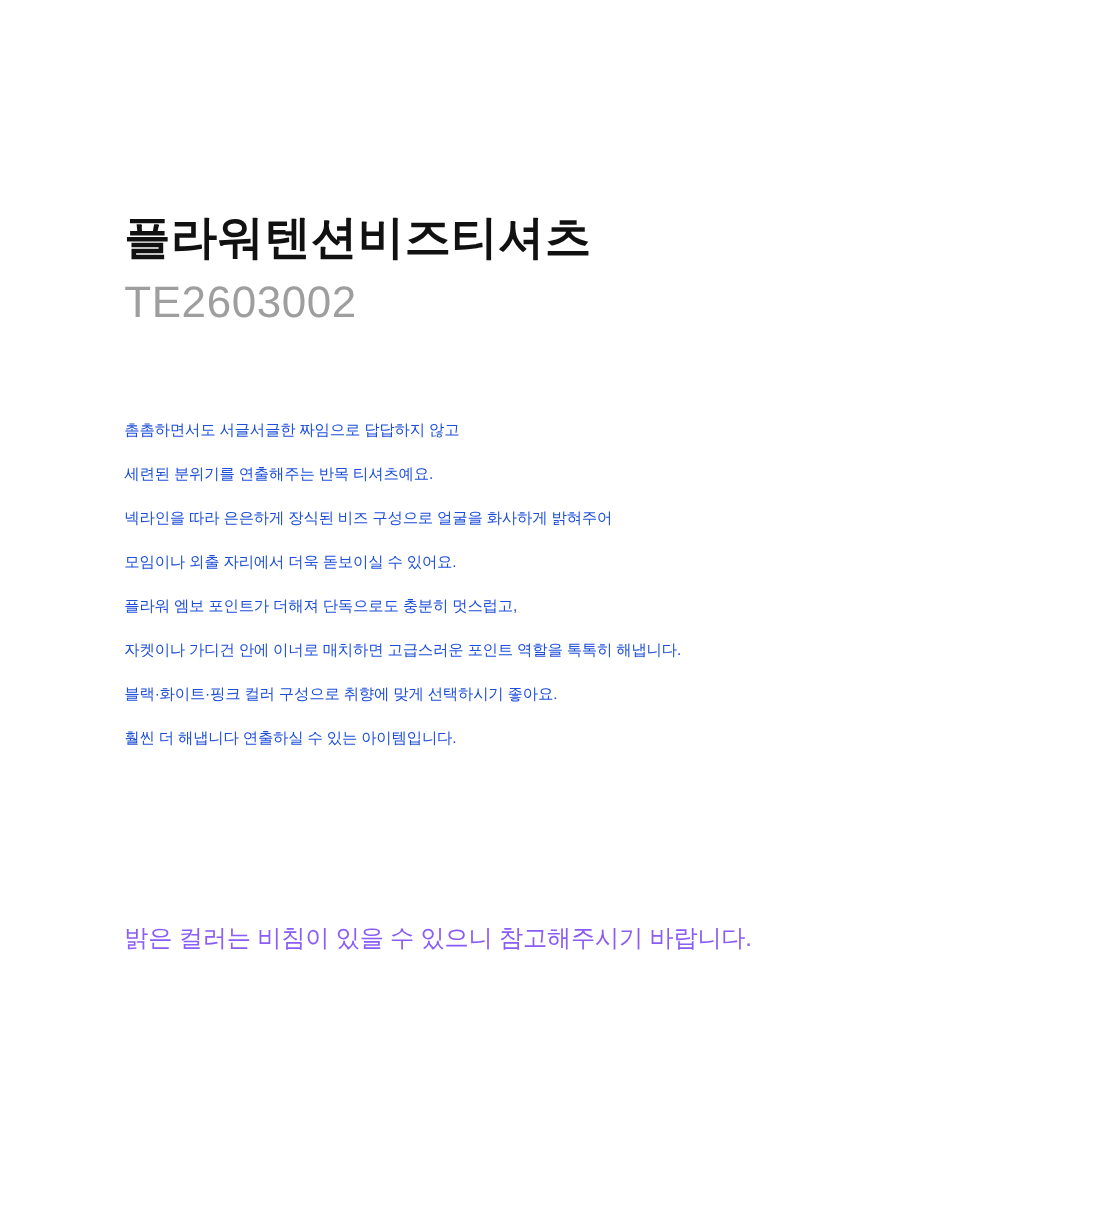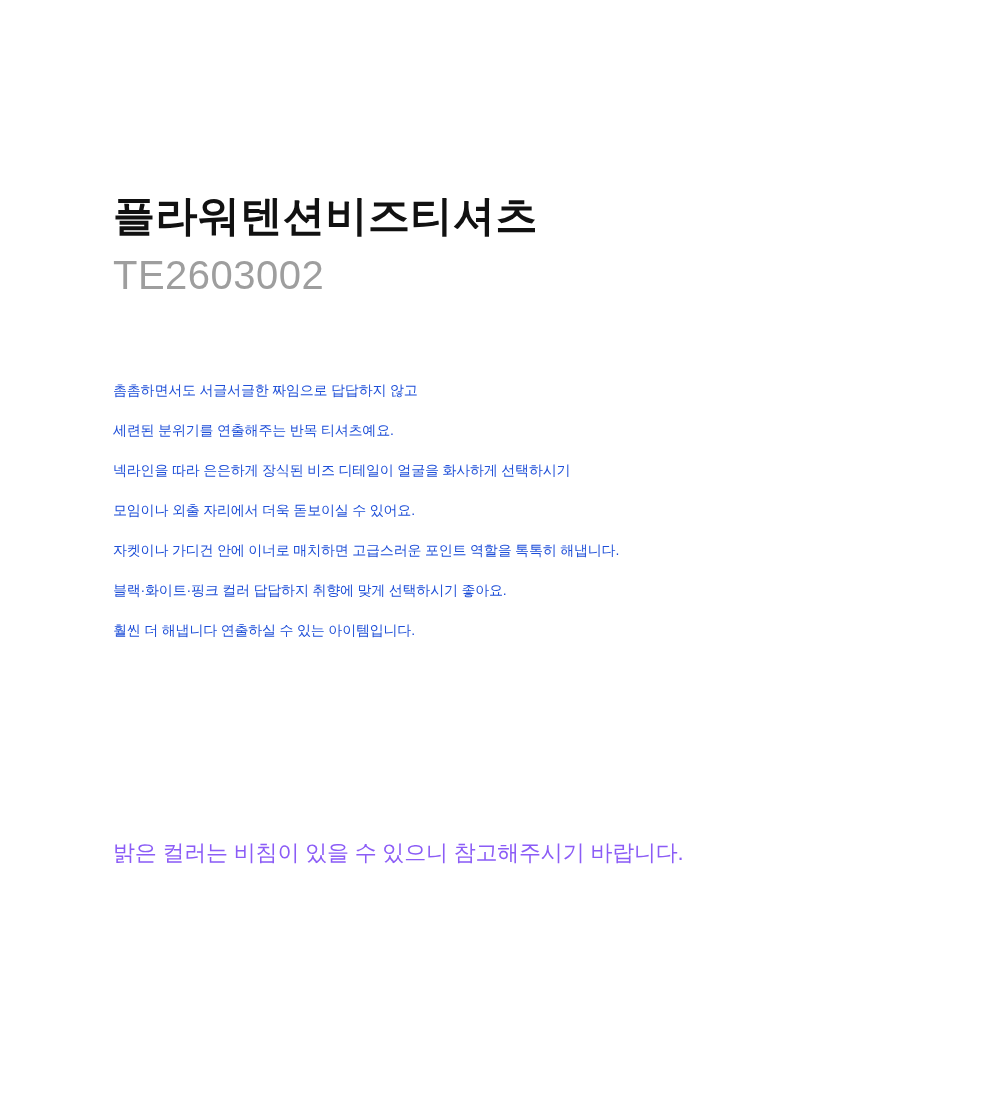--- a/index.html
+++ b/index.html
@@ -68,22 +68,23 @@
 
 <div class="page">
 
   <h1 class="product-title">플라워텐션비즈티셔츠</h1>
 
   <div class="product-code">TE2603002</div>
 
   <div class="product-description">
     <div class="desc-line">촘촘하면서도 서글서글한 짜임으로 답답하지 않고</div>
     <div class="desc-line">세련된 분위기를 연출해주는 반목 티셔츠예요.</div>
-    <div class="desc-line">넥라인을 따라 은은하게 장식된 비즈 디테일이 얼굴을 화사하게 선택하시기</div>
+    <div class="desc-line">넥라인을 따라 은은하게 장식된 비즈 구성으로 얼굴을 화사하게 밝혀주어</div>
     <div class="desc-line">모임이나 외출 자리에서 더욱 돋보이실 수 있어요.</div>
+    <div class="desc-line">플라워 엠보 포인트가 더해져 단독으로도 충분히 멋스럽고,</div>
     <div class="desc-line">자켓이나 가디건 안에 이너로 매치하면 고급스러운 포인트 역할을 톡톡히 해냅니다.</div>
-    <div class="desc-line">블랙·화이트·핑크 컬러 답답하지 취향에 맞게 선택하시기 좋아요.</div>
+    <div class="desc-line">블랙·화이트·핑크 컬러 구성으로 취향에 맞게 선택하시기 좋아요.</div>
     <div class="desc-line">훨씬 더 해냅니다 연출하실 수 있는 아이템입니다.</div>
   </div>
 
   <div class="notice-line">밝은 컬러는 비침이 있을 수 있으니 참고해주시기 바랍니다.</div>
 
 </div>
 
 </body></html>

